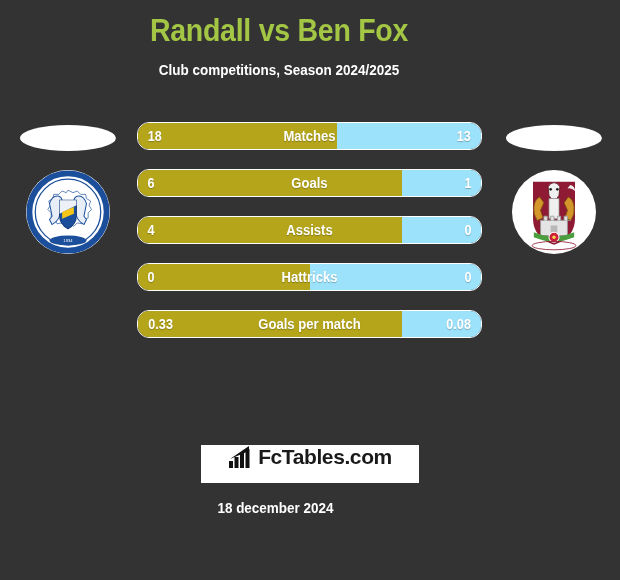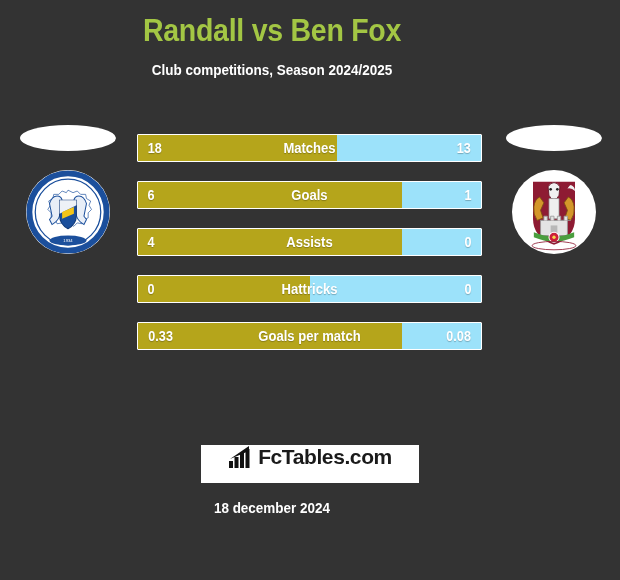--- a/index.html
+++ b/index.html
@@ -12,20 +12,21 @@
     height: 580px;
     background: #333333;
     font-family: "Liberation Sans", sans-serif;
     overflow: hidden;
     position: relative;
   }
   .page {
     position: relative;
     width: 544px;
     height: 580px;
+    padding-left: 7px;
   }
 
   
   .title {
     text-align: center;
     color: #a3c644;
     font-size: 31px;
     font-weight: bold;
     letter-spacing: -0.3px;
     padding-top: 12px;
@@ -70,25 +71,24 @@
     position: absolute;
     left: 137px;
     top: 122px;
     width: 345px;
   }
   .row {
     position: relative;
     height: 28px;
     margin-bottom: 19px;
     border: 1.5px solid #ffffff;
-    border-radius: 1px;
+    border-radius: 12px;
     box-sizing: border-box;
     overflow: hidden;
     display: flex;
-    margin-top: 12px;
   }
   .seg-home {
     background: #b5a51b;
     height: 100%;
   }
   .seg-away {
     background: #9ce2fa;
     height: 100%;
     flex: 1 1 auto;
   }

